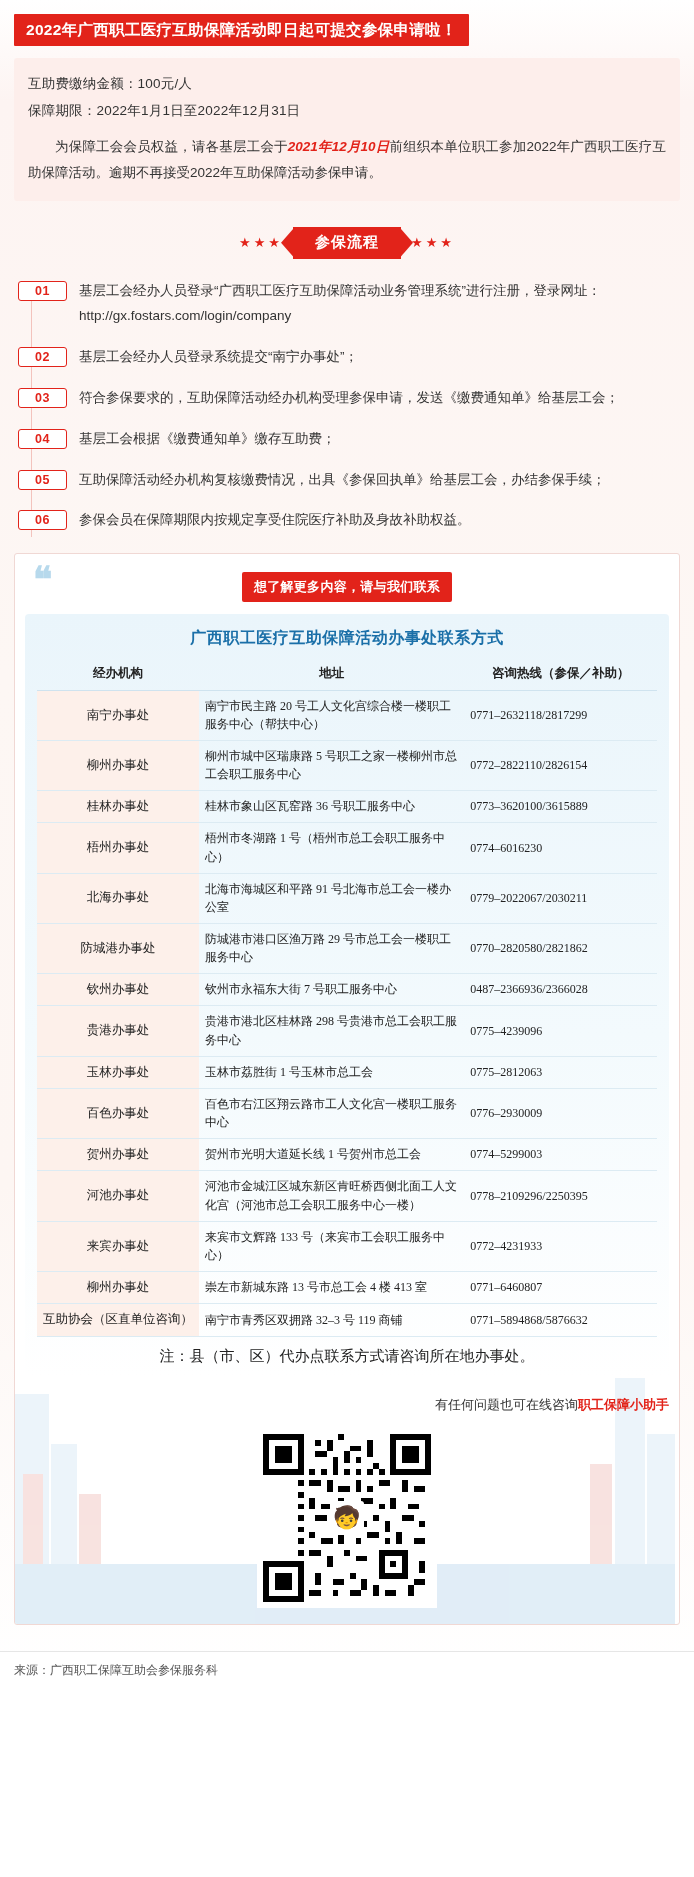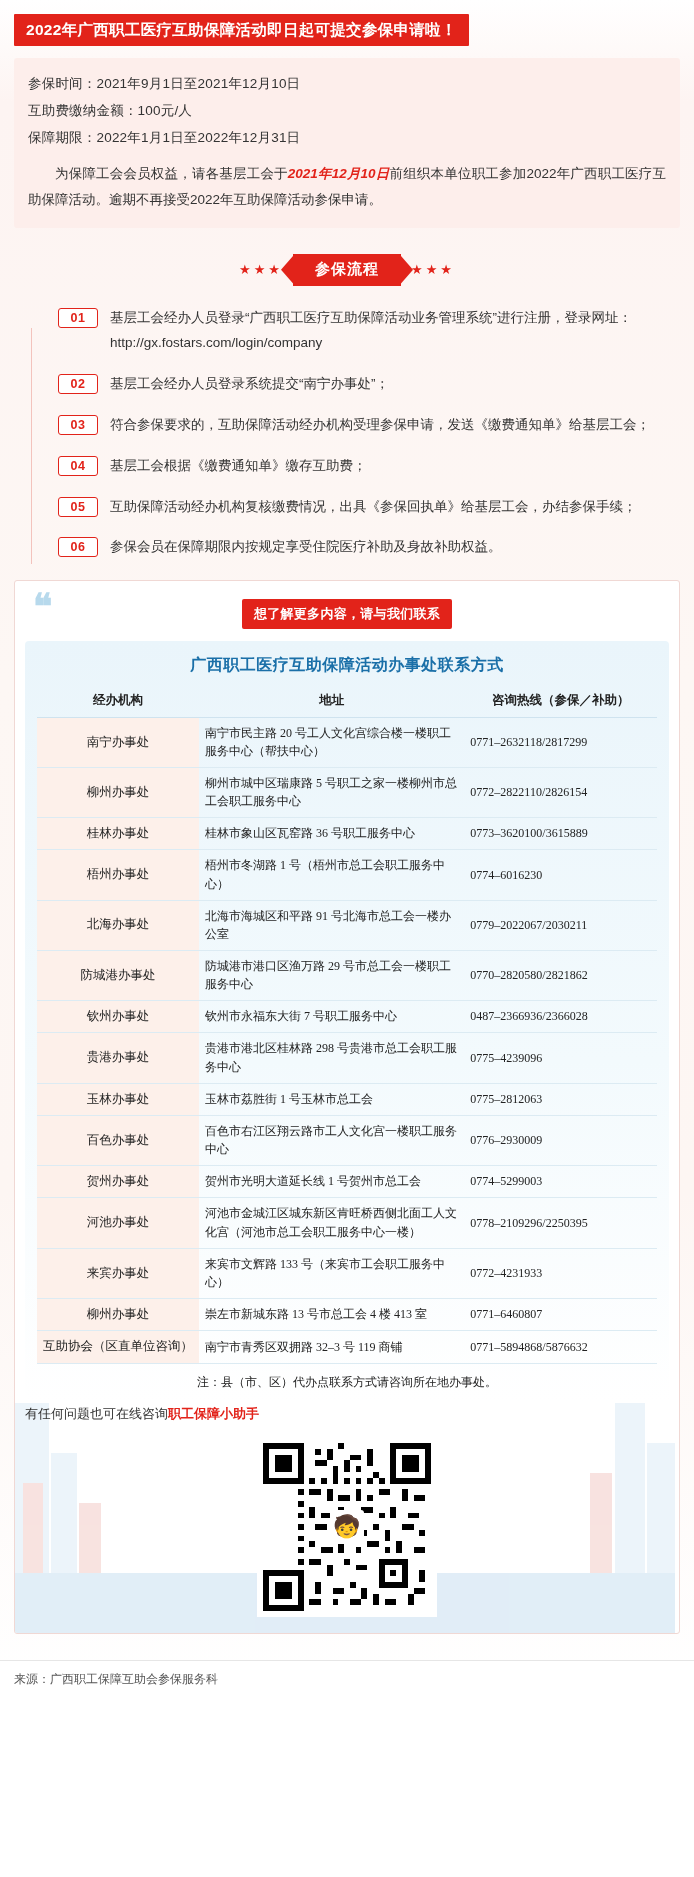--- a/index.html
+++ b/index.html
@@ -97,33 +97,32 @@
   }
   .step {
     display: flex;
     align-items: flex-start;
     padding: 0 0 16px 0;
     position: relative;
   }
   .step:last-child { padding-bottom: 4px; }
   .num {
     flex: 0 0 auto;
-    width: 40px; height: 20px;
+    width: 49px; height: 20px;
     border: 1.5px solid #e2231a;
     color: #e2231a;
     font-size: 12.5px;
     font-weight: bold;
     display: flex;
     align-items: center;
     justify-content: center;
     border-radius: 3px;
     background: #fff;
     margin-top: 2px;
     letter-spacing: .5px;
-    margin-left: 40px;
   }
   .step-body {
     flex: 1 1 auto;
     font-size: 13.5px;
     line-height: 1.85;
     color: #333;
     padding-left: 12px;
     text-align: justify;
   }
   .step-body .url { color: #333; word-break: break-all; display:block; }
@@ -218,31 +217,31 @@
     white-space: nowrap;
     background: #fdf0ea;
     font-size: 12.5px;
     width: 86px;
   }
   table.contact tr:nth-child(even) td.org { background: #fdf0ea; }
   table.contact td.addr { width: 50%; text-align: left; }
   table.contact td.tel  { text-align: left; width: 34%; white-space: normal; }
   .note {
     margin-top: 10px;
-    font-size: 12px;
+    font-size: 15px;
     color: #222;
     text-align: center;
     font-family: "Liberation Serif", "DejaVu Serif", serif;
   }
 
   .online-row {
-    text-align: left;
+    text-align: right;
     font-size: 13px;
     color: #333;
-    margin-top: 2px;
+    margin-top: 18px;
     position: relative;
     z-index: 2;
     font-family: Liberation Serif, serif;
   }
   .online-row b { color: #e2231a; }
 
   .qr-wrap {
     display: flex;
     justify-content: center;
     margin-top: 14px;
@@ -283,21 +282,20 @@
 </head>
 <body>
 
 <div class="page">
 
   <div class="hdr-wrap">
     <div class="hdr-title">2022年广西职工医疗互助保障活动即日起可提交参保申请啦！</div>
   </div>
 
   <div class="info-block">
-    <div class="info-line">参保时间：2021年9月1日至2021年12月10日</div>
     <div class="info-line">互助费缴纳金额：100元/人</div>
     <div class="info-line">保障期限：2022年1月1日至2022年12月31日</div>
     <div class="info-para">
       <span>为保障工会会员权益，请各基层工会于</span><span class="red">2021年12月10日</span><span>前组织本单位职工参加2022年广西职工医疗互助保障活动。逾期不再接受2022年互助保障活动参保申请。</span>
     </div>
   </div>
 
   <div class="sec-title-row">
     <span class="stars">★★★</span>
     <span class="ribbon">参保流程</span>

